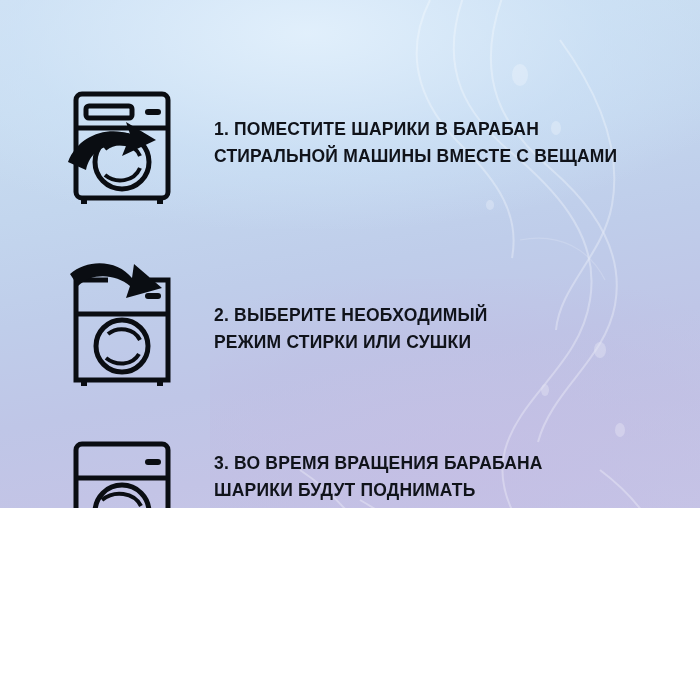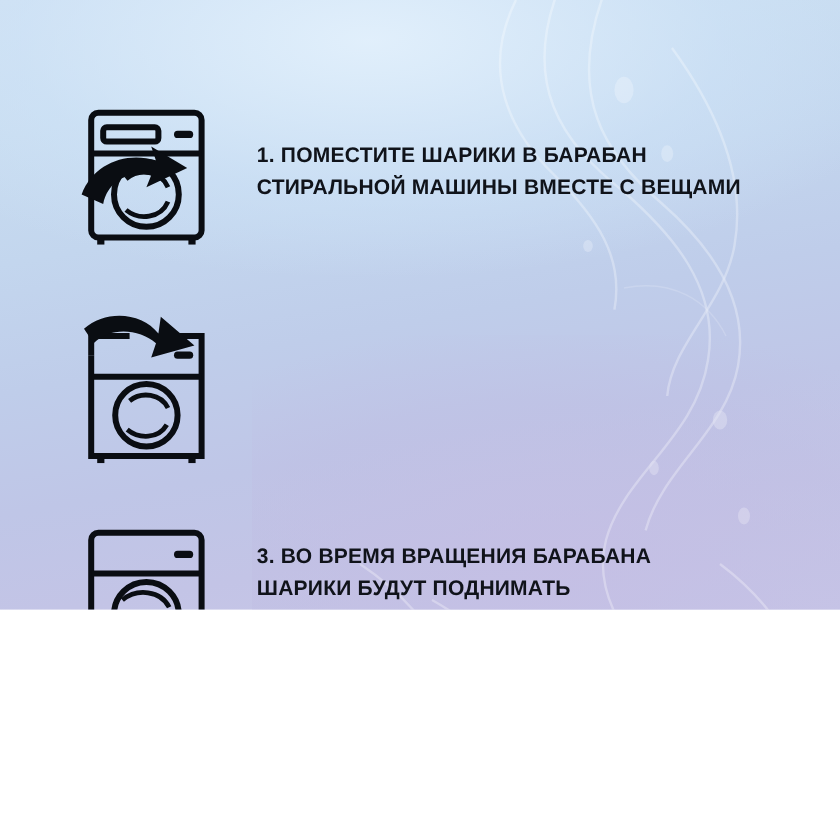--- a/index.html
+++ b/index.html
@@ -157,20 +157,22 @@
             <line x1="84" y1="40" x2="94" y2="40" stroke-width="6" stroke-linecap="round"></line>
             <circle cx="58" cy="90" r="26"></circle>
             <line x1="20" y1="124" x2="20" y2="130" stroke-width="6"></line>
             <line x1="96" y1="124" x2="96" y2="130" stroke-width="6"></line>
           </g>
           <path d="M44 78 C 54 70, 70 72, 76 84" fill="none" stroke="#0a0d12" stroke-width="4"></path>
           <path d="M42 102 C 52 110, 68 110, 75 98" fill="none" stroke="#0a0d12" stroke-width="4"></path>
           <path d="M6 18 C 24 2, 54 4, 68 22 L 70 8 L 98 32 L 62 42 L 66 30 C 52 18, 28 16, 14 30 Z" fill="#0a0d12"></path>
         </svg>
       </div>
+      <div class="step-text">2. ВЫБЕРИТЕ НЕОБХОДИМЫЙ
+РЕЖИМ СТИРКИ ИЛИ СУШКИ</div>
     </div>
 
     <div class="step step-3">
       <div class="step-icon">
         <svg width="116" height="118" viewBox="0 0 116 118">
           <g fill="none" stroke="#0a0d12" stroke-width="5">
             <rect x="12" y="8" width="92" height="104" rx="6"></rect>
             <line x1="12" y1="42" x2="104" y2="42"></line>
             <line x1="84" y1="26" x2="94" y2="26" stroke-width="6" stroke-linecap="round"></line>
             <circle cx="58" cy="76" r="27"></circle>

